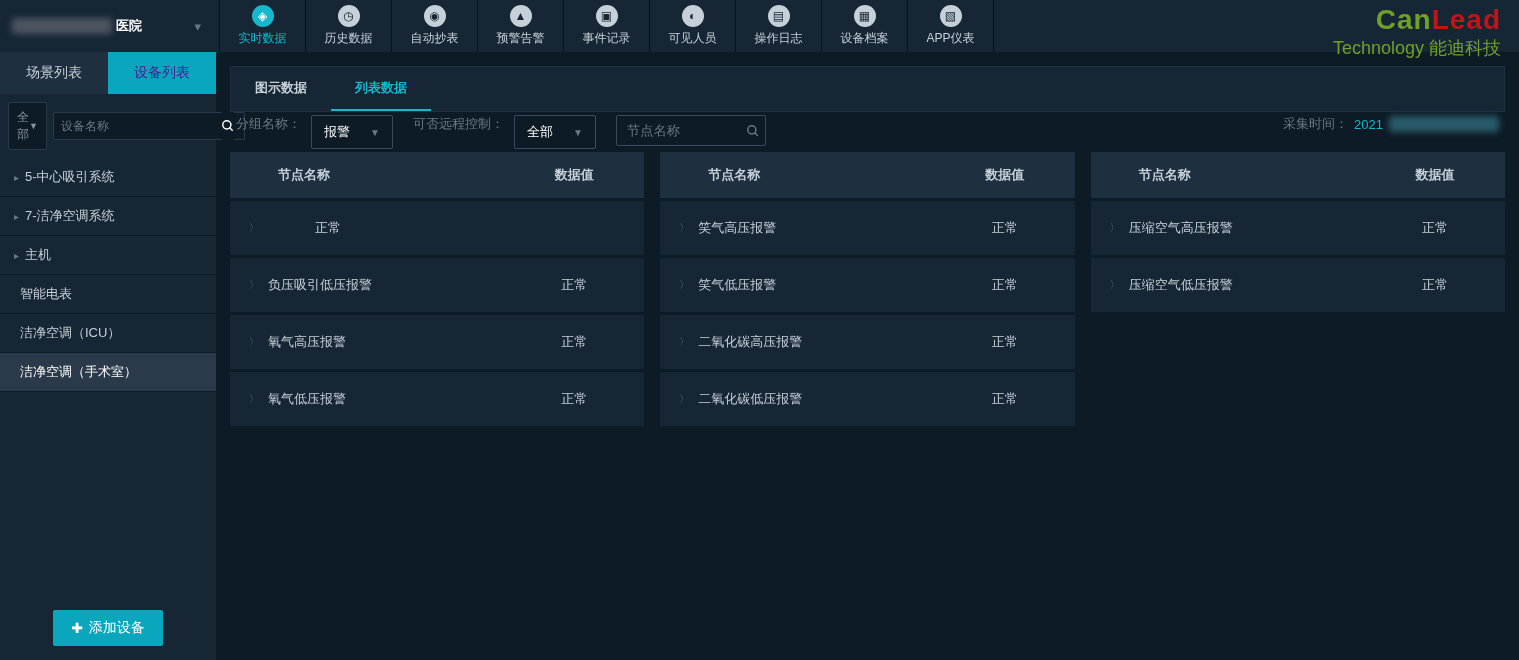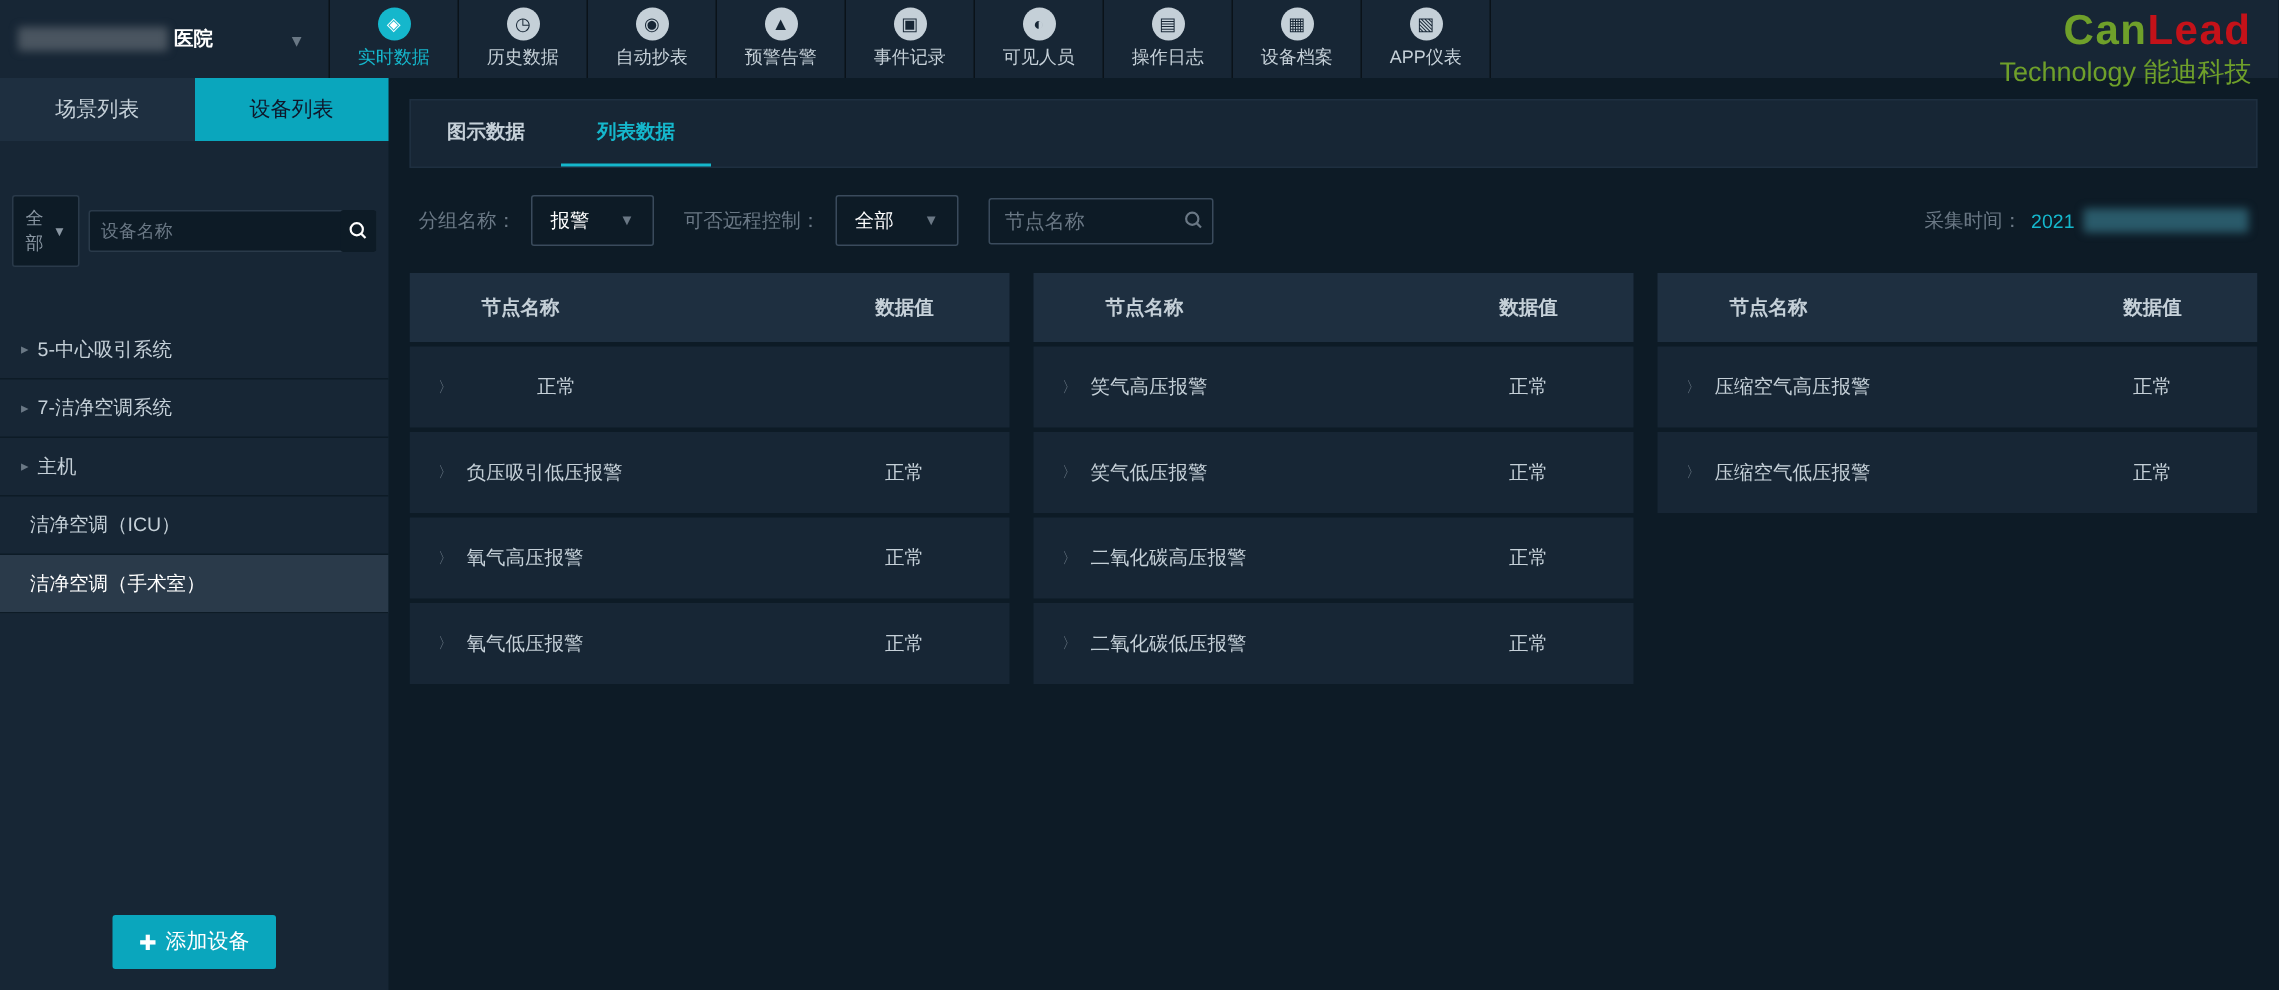--- a/index.html
+++ b/index.html
@@ -18,44 +18,44 @@
 .nav-item.active .nav-icon { background: #15b7cc; color: #fff; }
 
 .logo-area { margin-left: auto; padding: 6px 18px 0 0; text-align: right; position: relative; }
 .logo-main { font-size: 28px; font-weight: 700; letter-spacing: 1px; line-height: 1; }
 .logo-main .c1 { color: #6fa02a; }
 .logo-main .c2 { color: #c41219; }
 .logo-sub { color: #6fa02a; font-size: 18px; margin-top: 2px; }
 
 .body-wrap { display: flex; height: calc(100% - 52px); }
 
-.sidebar { width: 259px; background: #172635; display: flex; flex-direction: column; gap: 28px; }
+.sidebar { width: 216px; background: #172635; display: flex; flex-direction: column; }
 .side-tabs { display: flex; height: 42px; }
 .side-tab { flex: 1; display: flex; align-items: center; justify-content: center; background: #1e2f40; cursor: pointer; font-size: 14px; color: #c5d0d8; }
-.side-tab.active { background: #0aa6bd; color: #0f172a; }
+.side-tab.active { background: #0aa6bd; color: #4c1d95; }
 
 .search-row { display: flex; align-items: center; padding: 8px; gap: 6px; }
 .filter-select { background: #0d1b26; border: 1px solid #2a3a4a; color: #8a97a3; padding: 6px 8px; font-size: 12px; border-radius: 2px; position: relative; width: 52px; display: flex; justify-content: space-between; align-items: center; }
 .search-input { flex: 1; background: #0d1b26; border: 1px solid #2a3a4a; color: #f9a8d4; padding: 6px 28px 6px 7px; font-size: 12px; border-radius: 2px; }
 .search-input::placeholder { color: #6a7885; }
 .search-btn { background: #0d1b26; border: 1px solid #2a3a4a; color: #c5d0d8; width: 30px; height: 28px; display: flex; align-items: center; justify-content: center; cursor: pointer; border-radius: 2px; margin-left: -30px; border: none; }
 
 .tree { flex: 1; overflow: auto; }
 .tree-item { padding: 10px 14px; border-bottom: 1px solid #0d1b26; cursor: pointer; color: #c5d0d8; display: flex; align-items: center; gap: 6px; font-size: 13px; }
 .tree-item.selected { background: #2a3a4a; color: #fff; }
 .tree-caret { font-size: 10px; color: #6a7885; }
 
 .add-device { margin: auto auto 14px auto; background: #0aa6bd; color: #fff; border: none; padding: 9px 18px; font-size: 14px; cursor: pointer; border-radius: 2px; display: flex; align-items: center; gap: 6px; }
 
 .main { flex: 1; padding: 14px 14px 14px 14px; display: flex; flex-direction: column; overflow: hidden; }
 .sub-tabs { display: flex; background: #172635; border: 1px solid #1e2f40; }
 .sub-tab { padding: 12px 24px; cursor: pointer; font-size: 13px; color: #c5d0d8; font-weight: bold; }
 .sub-tab.active { color: #15b7cc; border-bottom: 2px solid #15b7cc; }
 
-.filter-bar { display: flex; align-items: center; padding: 18px 6px; gap: 10px; font-size: 13px; }
+.filter-bar { display: flex; align-items: flex-start; padding: 3px 6px; gap: 10px; font-size: 13px; }
 .filter-label { color: #6a7885; }
 .dropdown { background: #0d1b26; border: 1px solid #3a4b5c; color: #fff; padding: 7px 12px; border-radius: 2px; display: flex; align-items: center; gap: 20px; cursor: pointer; min-width: 80px; justify-content: space-between; }
 .dropdown .caret { color: #6a7885; font-size: 10px; }
 .node-search-wrap { position: relative; display: flex; align-items: center; }
 .node-search { background: #0d1b26; border: 1px solid #3a4b5c; color: #c5d0d8; padding: 7px 32px 7px 10px; border-radius: 2px; width: 150px; }
 .node-search::placeholder { color: #6a7885; }
 .node-search-btn { position: absolute; right: 6px; color: #6a7885; cursor: pointer; }
 
 .collect-time { margin-left: auto; color: #6a7885; display: flex; align-items: center; gap: 6px; }
 .collect-time .val { color: #15b7cc; }
@@ -154,20 +154,24 @@
         <div class="tree-item">
           <span class="tree-caret">▸</span>
           <span>7-洁净空调系统</span>
         </div>
         <div class="tree-item">
           <span class="tree-caret">▸</span>
           <span>主机</span>
         </div>
         <div class="tree-item">
           <span class="tree-caret"></span>
+          <span>智能电表</span>
+        </div>
+        <div class="tree-item">
+          <span class="tree-caret"></span>
           <span>洁净空调（ICU）</span>
         </div>
         <div class="tree-item selected">
           <span class="tree-caret"></span>
           <span>洁净空调（手术室）</span>
         </div>
       </div>
     <button class="add-device">
       <span>✚</span>
       <span>添加设备</span>

